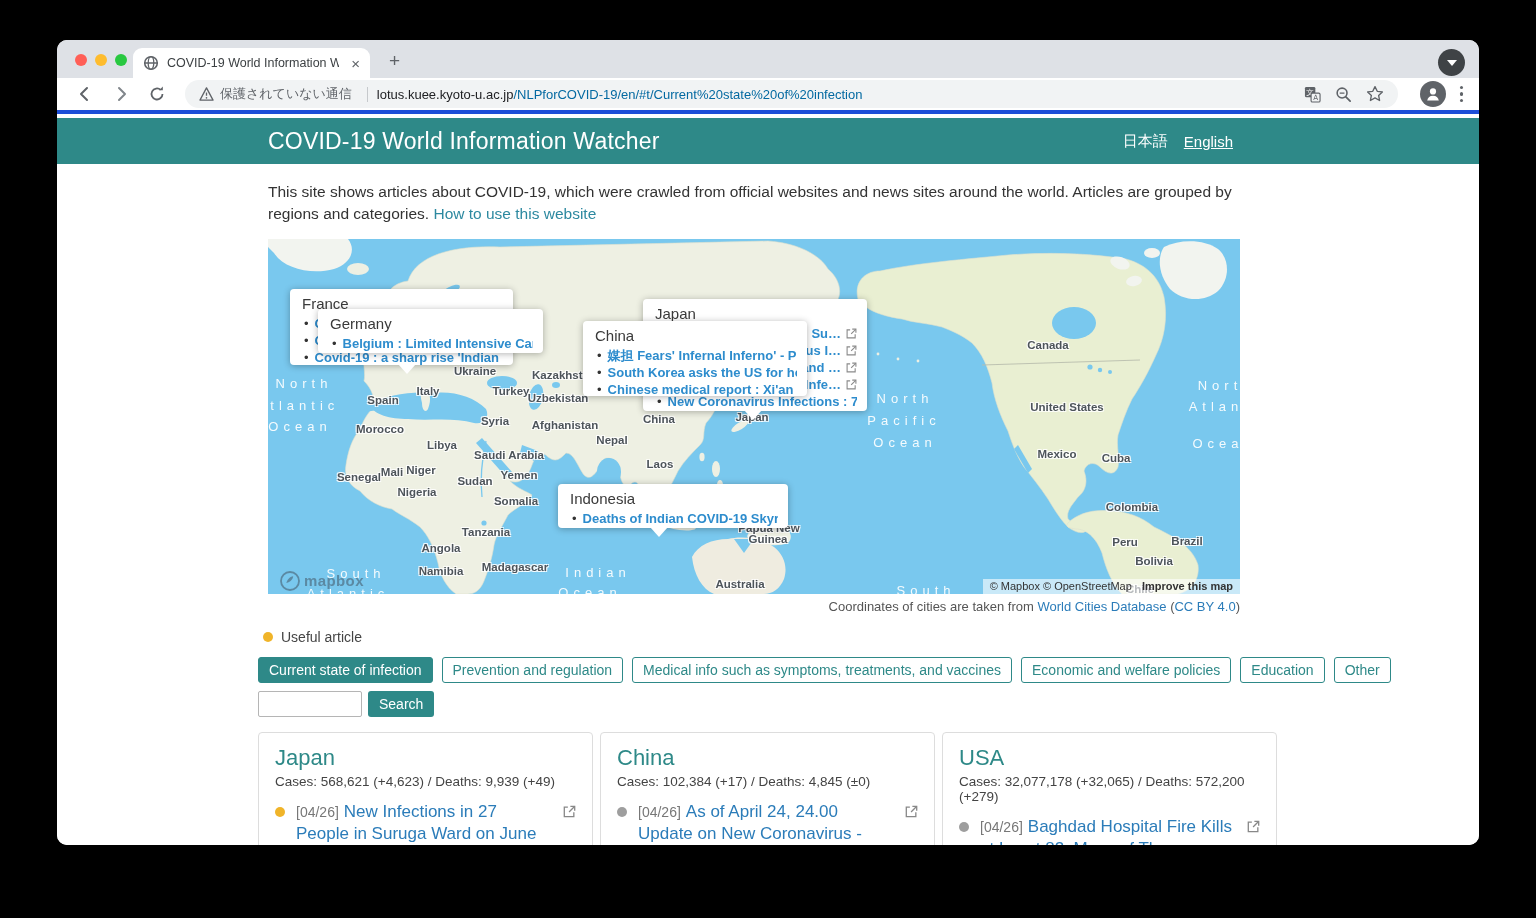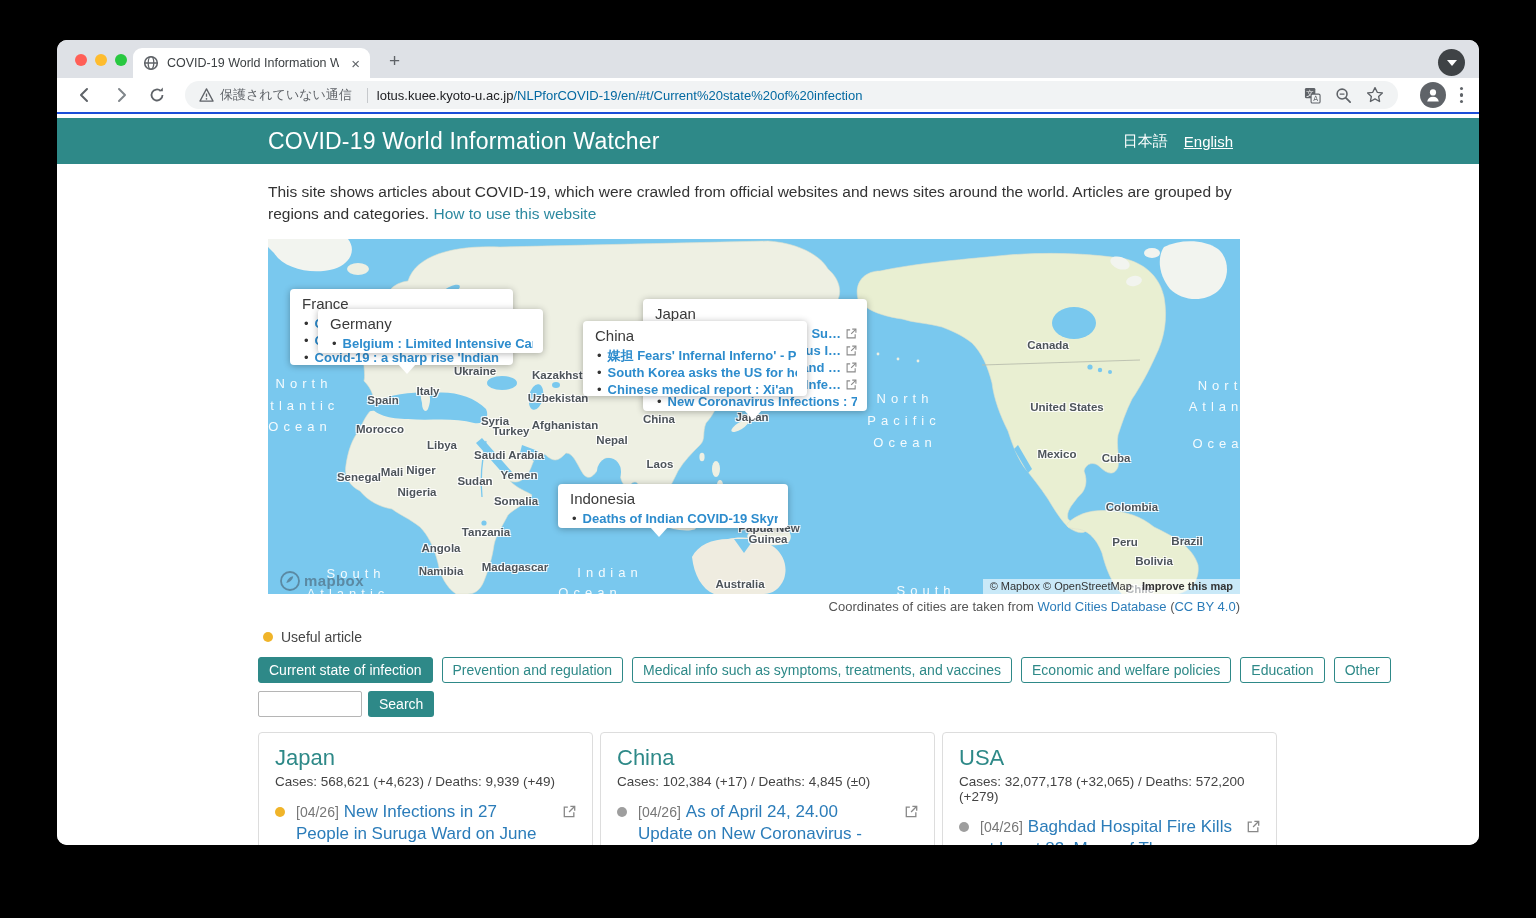--- a/index.html
+++ b/index.html
@@ -14,21 +14,21 @@
   .tab{position:absolute;left:76px;top:8px;width:237px;height:30px;background:#fff;
     border-radius:9px 9px 0 0;display:flex;align-items:center;padding:0 10px;box-sizing:border-box;}
   .tab-favicon{width:16px;height:16px;margin-right:8px;flex:none;}
   .tab-title{font-size:12.5px;color:#3c4043;white-space:nowrap;overflow:hidden;width:172px;}
   .tab-close{margin-left:auto;color:#5f6368;font-size:15px;line-height:1;cursor:default;}
   .newtab-btn{position:absolute;left:332px;top:10px;font-size:19px;color:#5f6368;}
   .win-ctl{position:absolute;right:14px;top:9px;width:27px;height:27px;border-radius:50%;background:#3f4346;
     display:flex;align-items:center;justify-content:center;}
   .win-ctl i{width:0;height:0;border:5px solid transparent;border-top:6px solid #fff;margin-top:5px;}
   
-  .toolbar{height:36px;background:#fff;display:flex;align-items:center;border-bottom:2px solid #1d4ed8;
+  .toolbar{height:36px;background:#fff;display:flex;align-items:center;border-bottom:4px solid #1d4ed8;
     padding:0 10px;box-sizing:border-box;}
   .nav-ic{width:24px;height:24px;margin:0 6px;flex:none;display:flex;align-items:center;justify-content:center;}
   .addr{flex:1;height:28px;background:#f1f3f4;border-radius:14px;margin:0 10px;display:flex;
     align-items:center;padding:0 14px;box-sizing:border-box;font-size:13px;min-width:0;}
   .addr .sec{color:#5f6368;margin:0 6px 0 6px;white-space:nowrap;}
   .addr .sep{width:1px;height:15px;background:#c6c9cc;margin:0 9px;flex:none;}
   .addr .dom{color:#202124;white-space:nowrap;}
   .addr .path{color:#0369a1;white-space:nowrap;overflow:hidden;text-overflow:clip;flex:1;min-width:0;}
   .addr-icons{display:flex;align-items:center;gap:14px;margin-left:12px;flex:none;}
   .avatar{width:26px;height:26px;border-radius:50%;background:#5f6368;margin:0 8px 0 12px;flex:none;
@@ -264,33 +264,33 @@
         <circle cx="610" cy="115" r="1.4" fill="#eef0e3"></circle>
           <circle cx="630" cy="120" r="1.4" fill="#eef0e3"></circle>
           <circle cx="650" cy="122" r="1.4" fill="#eef0e3"></circle>
       </svg>
       <div style="position:absolute;inset:0;">
           <span class="ocean-label" style="left: 36px; top: 144px;">North</span>
           <span class="ocean-label" style="left: 30px; top: 166px;">Atlantic</span>
           <span class="ocean-label" style="left: 32px; top: 187px;">Ocean</span>
           <span class="ocean-label" style="left: 88px; top: 334px;">South</span>
           <span class="ocean-label" style="left: 80px; top: 354px;">Atlantic</span>
-          <span class="ocean-label" style="left: 330px; top: 333px; margin-left: 12px;">Indian</span>
+          <span class="ocean-label" style="left: 330px; top: 333px;">Indian</span>
           <span class="ocean-label" style="left: 322px; top: 353px;">Ocean</span>
           <span class="ocean-label" style="left: 637px; top: 159px;">North</span>
           <span class="ocean-label" style="left: 636px; top: 181px;">Pacific</span>
           <span class="ocean-label" style="left: 637px; top: 203px;">Ocean</span>
           <span class="ocean-label" style="left: 658px; top: 351px;">South</span>
           <span class="ocean-label" style="left: 952px; top: 146px;">Nort</span>
           <span class="ocean-label" style="left: 948px; top: 167px;">Atlan</span>
           <span class="ocean-label" style="left: 950px; top: 204px;">Ocea</span>
           <span class="country-label" style="left: 115px; top: 161px;">Spain</span>
           <span class="country-label" style="left: 160px; top: 152px;">Italy</span>
           <span class="country-label" style="left: 207px; top: 132px;">Ukraine</span>
-          <span class="country-label" style="left: 243px; top: 152px; margin-top: 40px;">Turkey</span>
+          <span class="country-label" style="left: 243px; top: 152px;">Turkey</span>
           <span class="country-label" style="left: 296px; top: 136px;">Kazakhstan</span>
           <span class="country-label" style="left: 290px; top: 159px;">Uzbekistan</span>
           <span class="country-label" style="left: 112px; top: 190px;">Morocco</span>
           <span class="country-label" style="left: 174px; top: 206px;">Libya</span>
           <span class="country-label" style="left: 227px; top: 182px;">Syria</span>
           <span class="country-label" style="left: 297px; top: 186px;">Afghanistan</span>
           <span class="country-label" style="left: 241px; top: 216px;">Saudi Arabia</span>
           <span class="country-label" style="left: 251px; top: 236px;">Yemen</span>
           <span class="country-label" style="left: 124px; top: 233px;">Mali</span>
           <span class="country-label" style="left: 153px; top: 231px;">Niger</span>

